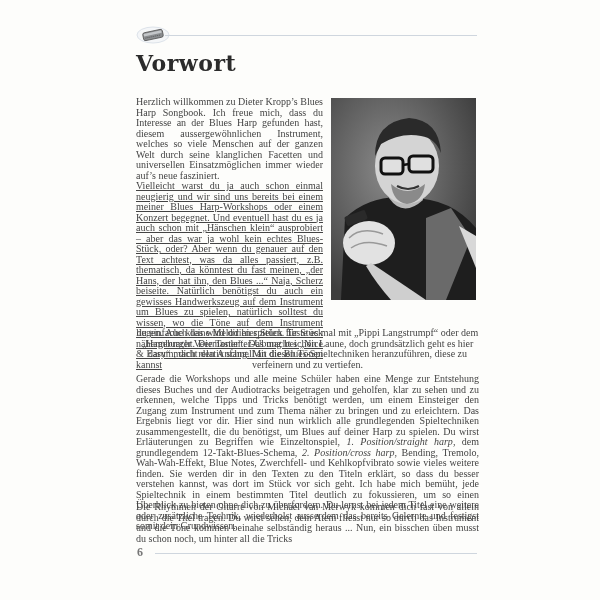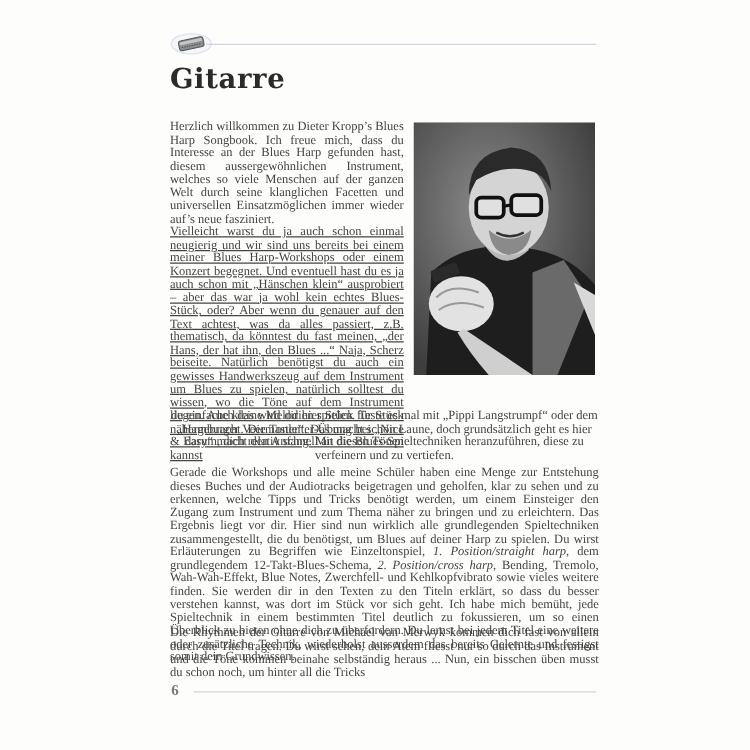--- a/index.html
+++ b/index.html
@@ -56,21 +56,21 @@
   <svg class="harp-icon" viewBox="0 0 34 18">
     <ellipse cx="17" cy="9" rx="16" ry="8" fill="#f4f6f8" stroke="#dde3ea" stroke-width="1"></ellipse>
     <g transform="rotate(-12 17 9)">
       <rect x="7" y="5" width="20" height="8" rx="2" fill="#8a8d90" stroke="#555" stroke-width="0.8"></rect>
       <rect x="8" y="6" width="18" height="2.5" fill="#c3c6c9"></rect>
       <line x1="9" y1="10.5" x2="25" y2="10.5" stroke="#444" stroke-width="0.7" stroke-dasharray="1 1"></line>
     </g>
   </svg>
   <div class="header-rule"></div>
 
-  <h1 class="title">Gitarre</h1>
+  <h1 class="title">Vorwort</h1>
 
   <p class="p p1">Herzlich willkommen zu Dieter Kropp’s Blues Harp Songbook. Ich freue mich, dass du Interesse an der Blues Harp gefunden hast, diesem aussergewöhnlichen Instrument, welches so viele Menschen auf der ganzen Welt durch seine klanglichen Facetten und universellen Einsatzmöglichen immer wieder auf’s neue fasziniert.</p>
   <p class="p p2">Vielleicht warst du ja auch schon einmal neugierig und wir sind uns bereits bei einem meiner Blues Harp-Workshops oder einem Konzert begegnet. Und eventuell hast du es ja auch schon mit „Hänschen klein“ ausprobiert – aber das war ja wohl kein echtes Blues-Stück, oder? Aber wenn du genauer auf den Text achtest, was da alles passiert, z.B. thematisch, da könntest du fast meinen, „der Hans, der hat ihn, den Blues ...“ Naja, Scherz beiseite. Natürlich benötigst du auch ein gewisses Handwerkszeug auf dem Instrument um Blues zu spielen, natürlich solltest du wissen, wo die Töne auf dem Instrument liegen. Auch das wird dir hier Stück für Stück nähergebracht. Die Tonleiter-Übung bei „Nice &amp; Easy“ macht den Anfang. Mit diesen Tönen kannst</p>
   <p class="p p2b">du einfache kleine Melodien spielen. Teste es mal mit „Pippi Langstrumpf“ oder dem „Hamburger Veermaster“. Das macht schon Laune, doch grundsätzlich geht es hier darum, dich relativ schnell an die Blues-Spieltechniken heranzuführen, diese zu verfeinern und zu vertiefen.</p>
 
   <div class="photo">
     <svg width="145" height="202" viewBox="0 0 145 202">
       <defs>
         <radialGradient id="bg" cx="40%" cy="35%" r="70%">
           <stop offset="0" stop-color="#8a8a8a"></stop>

